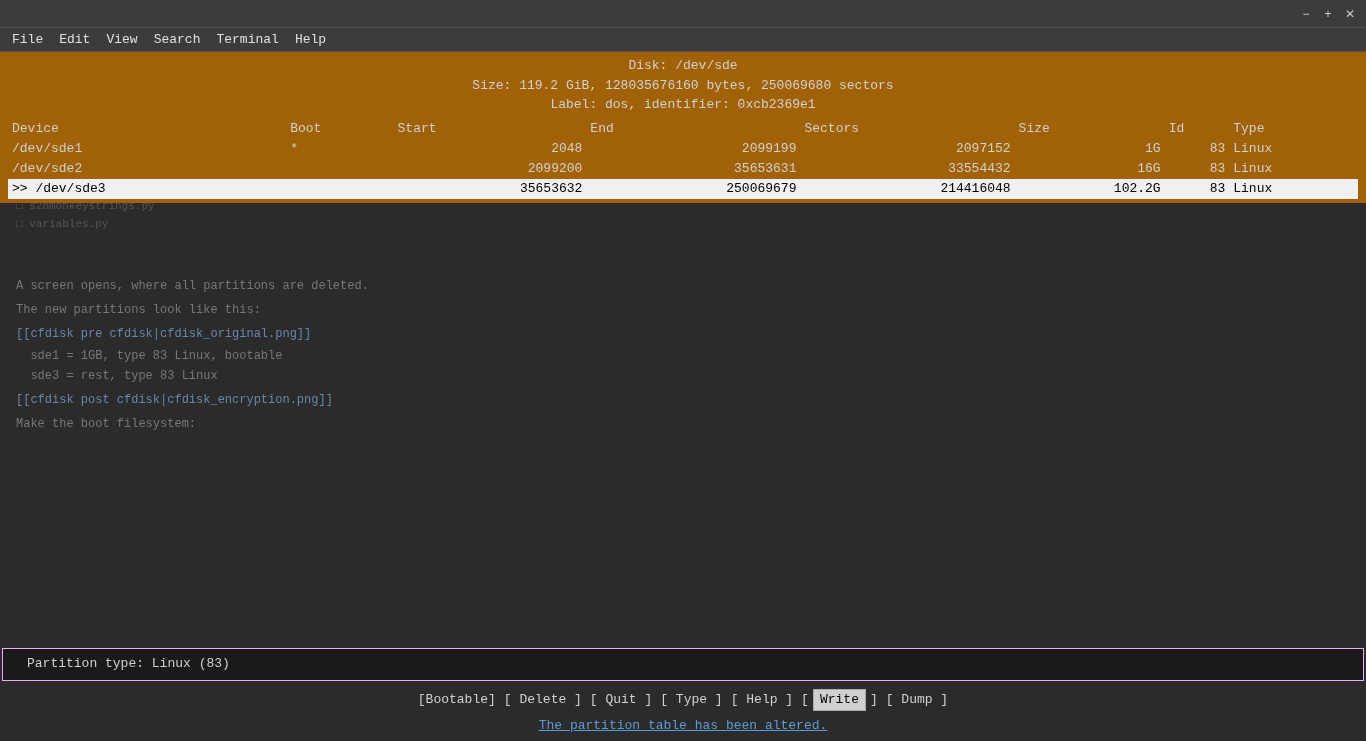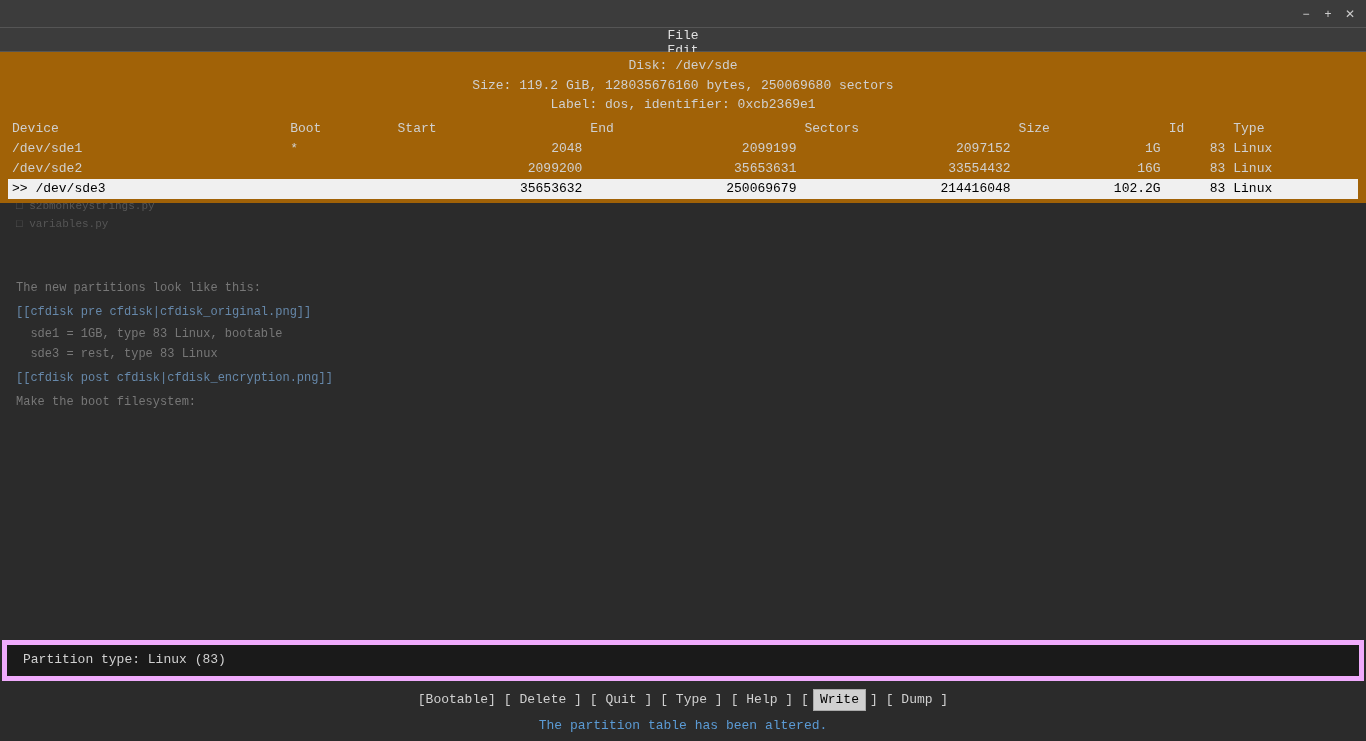--- a/index.html
+++ b/index.html
@@ -48,21 +48,20 @@
     
     #menubar {
       background: #3c3c3c;
       height: 24px;
       display: flex;
       align-items: center;
       padding: 0 4px;
       border-bottom: 1px solid #555;
       font-size: 13px;
       color: #e0e0e0;
-      flex-direction: column;
     }
     .menu-item {
       padding: 0 8px;
       height: 100%;
       display: flex;
       align-items: center;
       cursor: pointer;
     }
 
     
@@ -139,22 +138,22 @@
       position: absolute;
       bottom: 0;
       left: 0;
       width: 100%;
     }
 
     #partition-info {
       background: #1a1a1a;
       color: #d0d0d0;
       font-size: 13px;
-      padding: 6px 16px;
-      border: 5px solid #f0abfc;
+      padding: 6px 24px;
+      border: 1px solid #f0abfc;
       margin: 0 2px 4px 2px;
     }
 
     #action-bar {
       display: flex;
       justify-content: center;
       align-items: center;
       padding: 4px 0 4px 0;
       gap: 0;
       font-size: 13px;
@@ -172,20 +171,21 @@
       color: #000;
       border: 1px solid #aaa;
       padding: 1px 6px;
     }
 
     #altered-msg {
       text-align: center;
       color: #5b9bd5;
       font-size: 13px;
       padding: 2px 0 6px 0;
+      text-decoration: underline;
     }
 
     
     .bg-block {
       margin-bottom: 6px;
     }
   </style>
 </head>
 <body>
 
@@ -215,20 +215,21 @@
       <span style="float:right;color:#555">░░░░░░░░</span>
     </div>
     <div style="color:#888;font-size:11px;">□ s2bmonkey.de &nbsp;&nbsp;&nbsp;&nbsp;&nbsp;&nbsp;&nbsp;&nbsp;&nbsp;&nbsp;&nbsp;&nbsp;&nbsp;&nbsp;&nbsp;&nbsp;&nbsp;&nbsp;&nbsp;&nbsp;&nbsp;&nbsp;&nbsp;&nbsp;&nbsp;&nbsp;&nbsp;&nbsp;&nbsp;&nbsp;&nbsp;&nbsp;&nbsp;&nbsp;&nbsp;&nbsp;&nbsp;&nbsp;&nbsp;&nbsp;&nbsp;&nbsp;&nbsp;&nbsp;&nbsp;&nbsp;&nbsp;&nbsp;&nbsp;&nbsp;&nbsp;&nbsp;&nbsp;&nbsp;&nbsp;&nbsp;&nbsp;&nbsp;&nbsp;&nbsp;&nbsp;&nbsp;&nbsp;&nbsp;&nbsp;&nbsp;&nbsp;&nbsp;&nbsp;&nbsp;&nbsp;&nbsp;&nbsp;&nbsp;&nbsp;&nbsp;&nbsp;&nbsp;&nbsp;&nbsp;&nbsp;&nbsp;&nbsp;&nbsp;&nbsp;&nbsp;&nbsp;&nbsp;&nbsp;&nbsp;&nbsp;&nbsp;&nbsp;&nbsp;&nbsp;&nbsp;&nbsp;&nbsp;&nbsp;&nbsp;&nbsp;&nbsp;&nbsp;&nbsp;&nbsp;&nbsp;&nbsp;&nbsp;&nbsp;&nbsp;&nbsp;&nbsp;&nbsp;&nbsp;&nbsp;&nbsp;&nbsp;&nbsp;&nbsp;&nbsp;&nbsp;&nbsp;&nbsp;&nbsp;&nbsp;</div>
     <div style="color:#666;font-size:11px;margin-top:10px;">that we have a local...</div>
     <div style="color:#777;font-size:11px;margin-top:2px;">-- Make sure you select the CORRECT device / partition</div>
     <div style="color:#555;font-size:11px;margin-top:15px;">□ s2bmonkey.py</div>
     <div style="color:#555;font-size:11px;margin-top:2px;">□ s2bmonkey.py</div>
     <div style="color:#555;font-size:11px;margin-top:2px;">□ s2bmonkeystrings.py</div>
     <div style="color:#555;font-size:11px;margin-top:2px;">□ variables.py</div>
     <div style="height:40px;"></div>
+    <div style="color:#777;font-size:12px;margin-top:4px;">A screen opens, where all partitions are deleted.</div>
     <div style="color:#777;font-size:12px;margin-top:6px;">The new partitions look like this:</div>
     <div style="color:#6688aa;font-size:12px;margin-top:6px;">[[cfdisk pre cfdisk|cfdisk_original.png]]</div>
     <div style="color:#777;font-size:12px;margin-top:4px;">&nbsp;&nbsp;sde1 = 1GB, type 83 Linux, bootable</div>
     <div style="color:#777;font-size:12px;margin-top:2px;">&nbsp;&nbsp;sde3 = rest, type 83 Linux</div>
     <div style="color:#6688aa;font-size:12px;margin-top:6px;">[[cfdisk post cfdisk|cfdisk_encryption.png]]</div>
     <div style="color:#777;font-size:12px;margin-top:6px;">Make the boot filesystem:</div>
   </div>
 
   <div id="fdisk-overlay">
     <div class="fdisk-header">Disk: /dev/sde</div>

